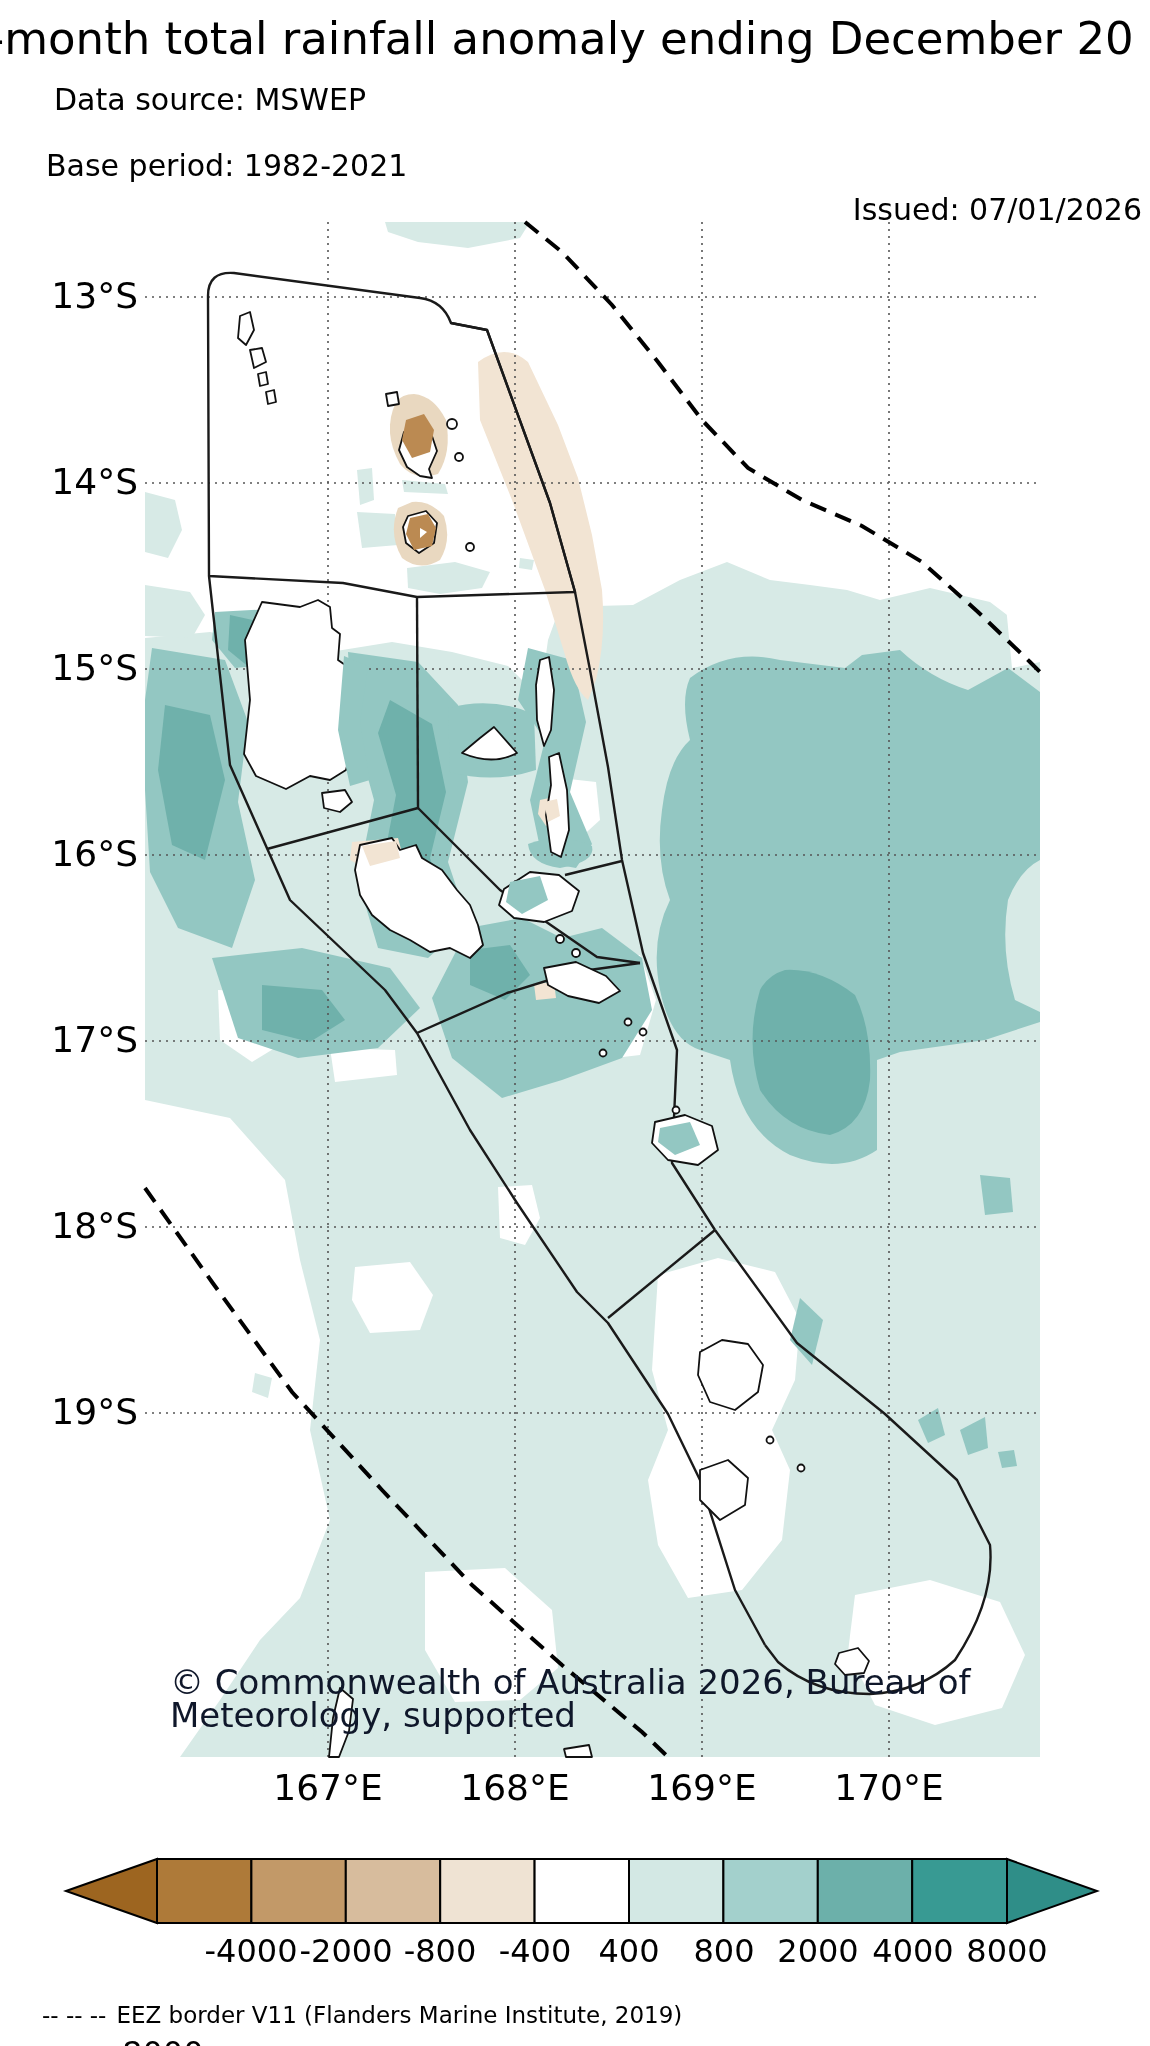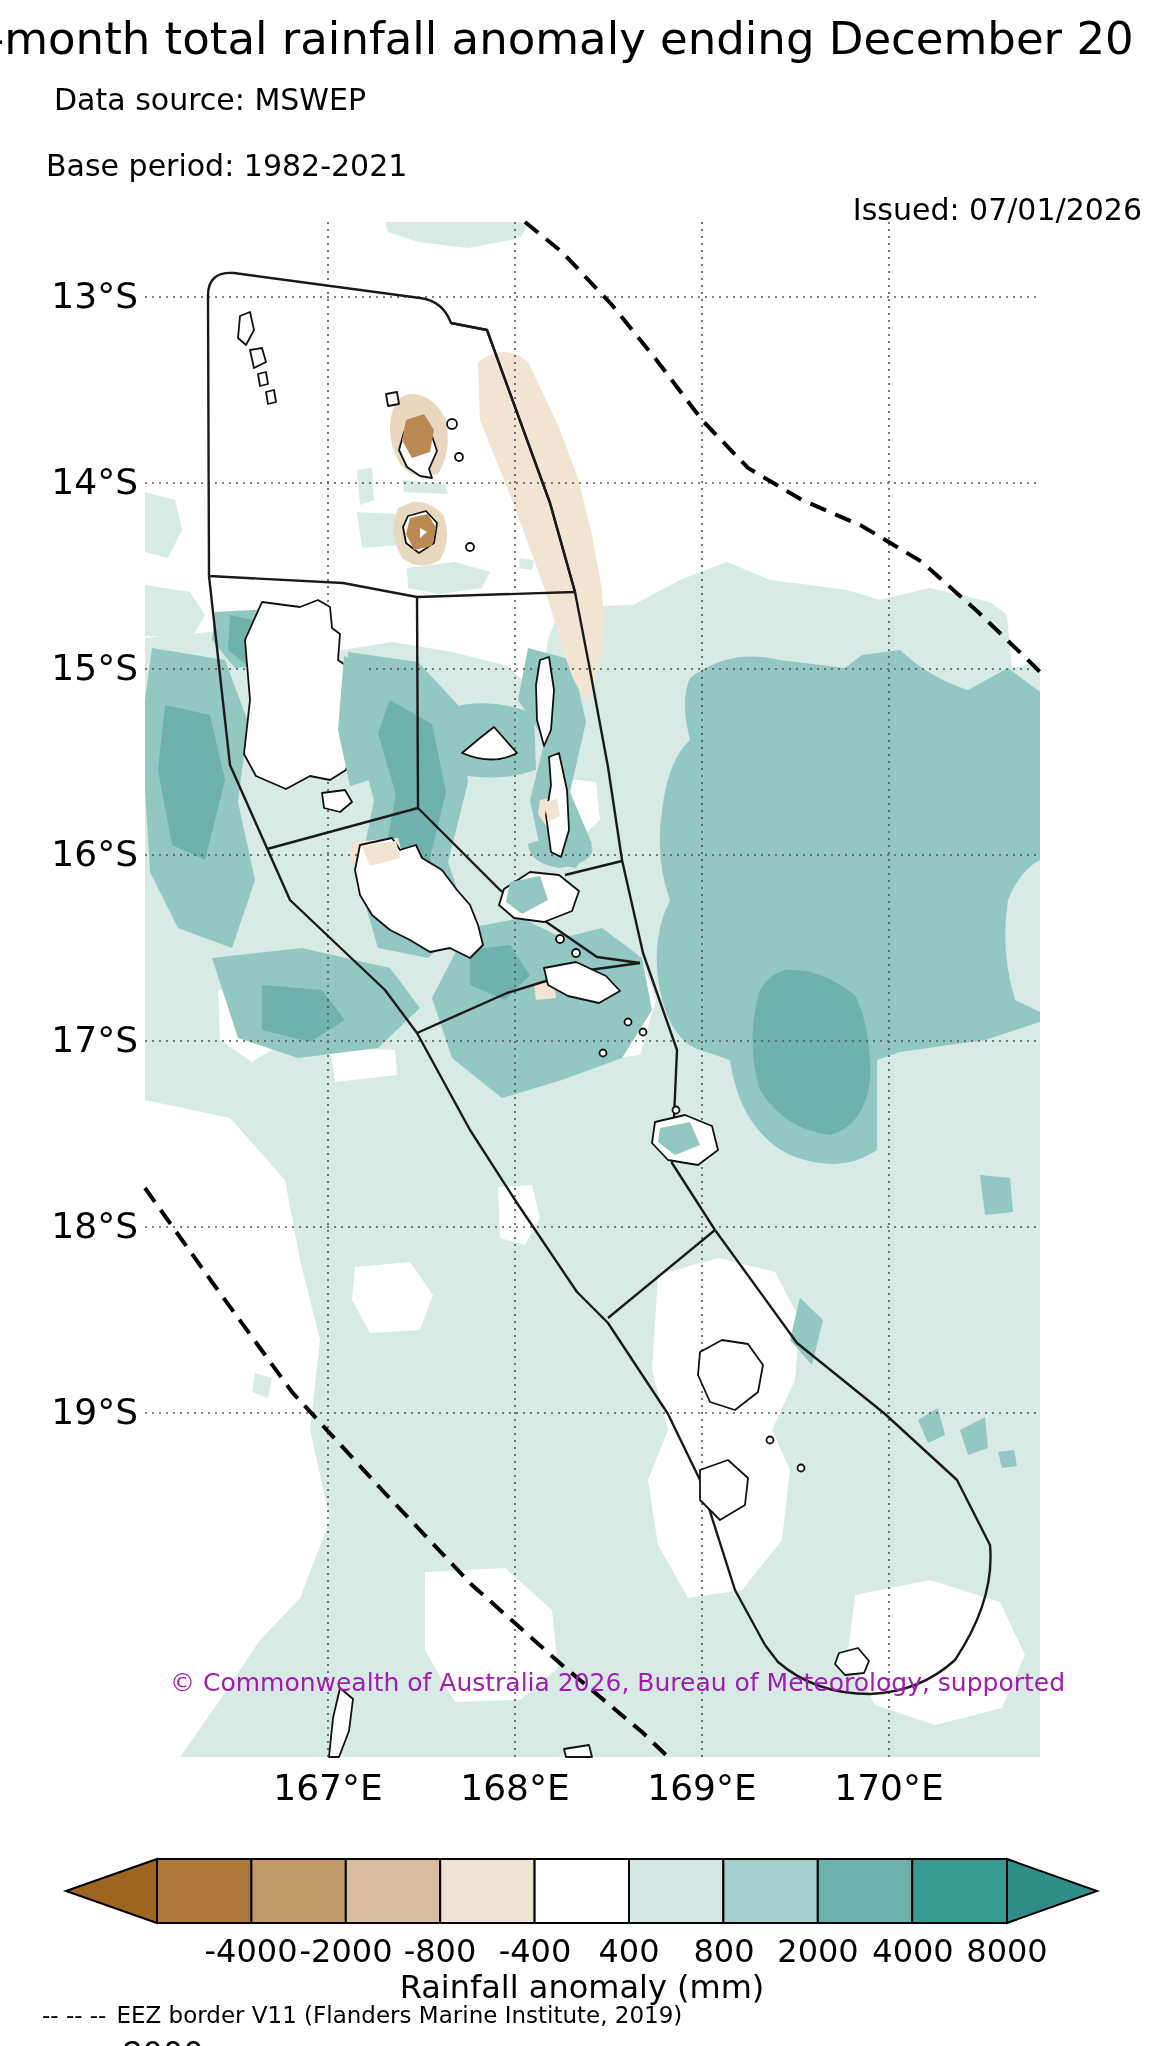--- a/index.html
+++ b/index.html
@@ -5,21 +5,21 @@
   html,body{margin:0;padding:0;background:#fff;}
   .page{position:relative;width:1150px;height:2046px;background:#fff;overflow:hidden;
         font-family:"DejaVu Sans","Liberation Sans",sans-serif;color:#000;}
   .abs{position:absolute;}
   .title{font-size:45px;white-space:nowrap;letter-spacing:0px;}
   .subtext{font-size:30px;}
   .latlab{font-size:36px;width:122px;text-align:right;}
   .lonlab{font-size:36px;width:140px;text-align:center;}
   .cbtick{font-size:32px;width:112px;text-align:center;}
   .cbtitle{font-size:32px;width:700px;text-align:center;}
-  .copyright{font-size:25px;color:#a21caf;line-height:33px;}
+  .copyright{font-size:34px;color:#0f172a;line-height:33px;}
   .footer{font-size:23px;display:flex;align-items:center;gap:10px;}
   .mapsvg{position:absolute;left:0;top:0;}
 </style>
 </head>
 <body>
 
 <div class="page">
 
   <div class="abs title" style="left:-12px;top:12px;">-month total rainfall anomaly ending December 20</div>
   <div class="abs subtext" style="left:30px;top:82px;margin-left:24px;">Data source: MSWEP</div>
@@ -219,20 +219,19 @@
   <div class="abs cbtick" style="left:195px;top:1932px;">-4000</div>
   <div class="abs cbtick" style="left:290px;top:1932px;">-2000</div>
   <div class="abs cbtick" style="left:384px;top:1932px;">-800</div>
   <div class="abs cbtick" style="left:479px;top:1932px;">-400</div>
   <div class="abs cbtick" style="left:573px;top:1932px;">400</div>
   <div class="abs cbtick" style="left:668px;top:1932px;">800</div>
   <div class="abs cbtick" style="left:762px;top:1932px;">2000</div>
   <div class="abs cbtick" style="left:857px;top:1932px;">4000</div>
   <div class="abs cbtick" style="left:951px;top:1932px;">8000</div>
 
-  <div class="abs cbtitle" style="left:232px;top:1968px;">Rainfall anomaly (mm)</div>
 
   <div class="abs footer" style="left:42px;top:2002px;">
     <span>-- -- --</span>
     <span>EEZ border V11 (Flanders Marine Institute, 2019)</span>
   </div>
 
 </div>
 
 </body></html>

